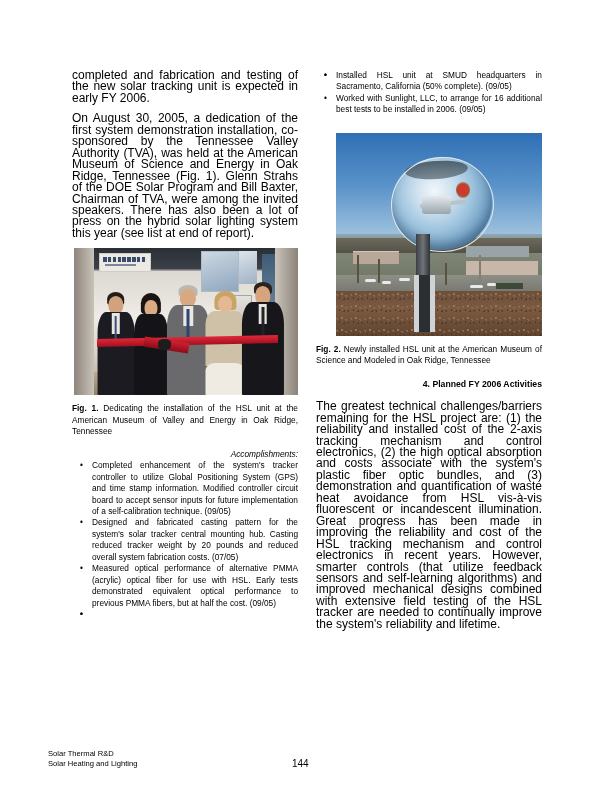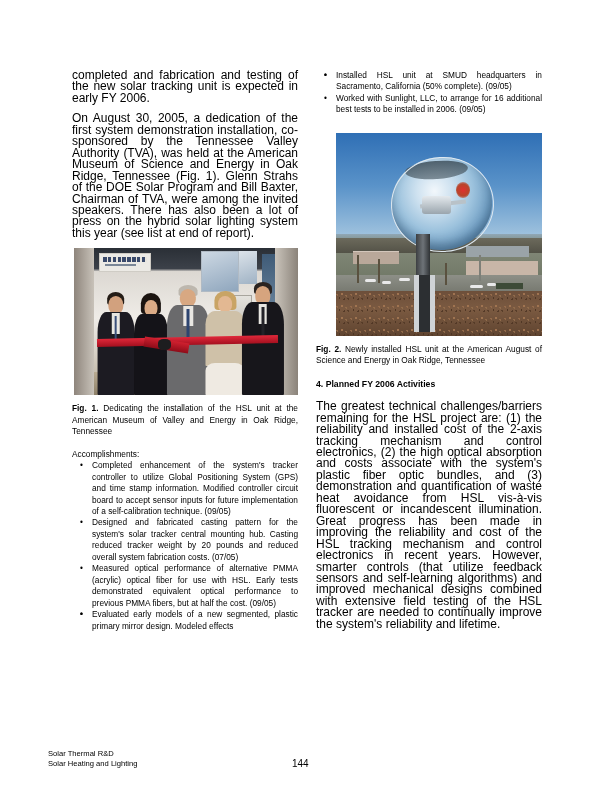--- a/index.html
+++ b/index.html
@@ -72,29 +72,31 @@
     font-size: 8.3px;
     line-height: 11.45px;
     text-align: justify;
     margin: 0;
   }
   .caption b { font-weight: bold; }
 
   .accomp-head {
     font-size: 8.3px;
     line-height: 11.45px;
+    font-style: italic;
     margin: 0 0 0 0;
+    text-align: right;
   }
 
   h2.section {
     font-size: 8.7px;
     line-height: 11.45px;
     font-weight: bold;
     margin: 0;
-    text-align: left;
+    text-align: right;
   }
 
   .figure {
     position: relative;
     overflow: hidden;
     background: #ffffff;
   }
 
   
   #fig1-photo {
@@ -390,21 +392,21 @@
 
       <p class="caption"><b>Fig. 1.</b><span> Dedicating the installation of the HSL unit at the American Museum of Valley and Energy in Oak Ridge, Tennessee</span></p>
 
       <p class="accomp-head" style="margin-top:11px;">Accomplishments:</p>
 
       <ul class="bullets">
         <li><span class="bullet-dot">•</span><span>Completed enhancement of the system's tracker controller to utilize Global Positioning System (GPS) and time stamp information. Modified controller circuit board to accept sensor inputs for future implementation of a self-calibration technique. (09/05)</span></li>
         <li><span class="bullet-dot">•</span><span>Designed and fabricated casting pattern for the system's solar tracker central mounting hub. Casting reduced tracker weight by 20 pounds and reduced overall system fabrication costs. (07/05)</span></li>
         <li><span class="bullet-dot">•</span><span>Measured optical performance of alternative PMMA (acrylic) optical fiber for use with HSL. Early tests demonstrated equivalent optical performance to previous PMMA fibers, but at half the cost. (09/05)</span></li>
         <li><span class="bullet-dot">•</span></li>
-        <li><span class="bullet-dot">•</span><span>Evaluated early models of a new segmented, plastic primary mirror design. Modeled effects</span></li>
+        <li><span class="bullet-dot">•</span></li>
       </ul>
 
     </div>
 
     <div class="col col-right">
 
       <ul class="bullets">
         <li><span class="bullet-dot">•</span></li>
         <li><span class="bullet-dot">•</span><span>Installed HSL unit at SMUD headquarters in Sacramento, California (50% complete). (09/05)</span></li>
         <li><span class="bullet-dot">•</span><span>Worked with Sunlight, LLC, to arrange for 16 additional best tests to be installed in 2006. (09/05)</span></li>
@@ -436,21 +438,21 @@
           <div class="dish-shadow-top"></div>
           <div class="dish-rim"></div>
           <div class="arm"></div>
           <div class="receiver"></div>
           <div class="flare"></div>
           <div class="mast"></div>
           <div class="base"></div>
         </div>
       </div>
 
-      <p class="caption"><b>Fig. 2.</b><span> Newly installed HSL unit at the American August of Science and Energy in Oak Ridge, Tennessee</span></p>
+      <p class="caption"><b>Fig. 2.</b><span> Newly installed HSL unit at the American Museum of Science and Modeled in Oak Ridge, Tennessee</span></p>
 
       <h2 class="section" style="margin-top:12px;">4.  Planned FY 2006 Activities</h2>
 
       <p class="body" style="margin-top:11px;">The greatest technical challenges/barriers remaining for the HSL project are: (1) the reliability and installed cost of the 2-axis tracking mechanism and control electronics, (2) the high optical absorption and costs associate with the system's plastic fiber optic bundles, and (3) demonstration and quantification of waste heat avoidance from HSL vis-à-vis fluorescent or incandescent illumination. Great progress has been made in improving the reliability and cost of the HSL tracking mechanism and control electronics in recent years. However, smarter controls (that utilize feedback sensors and self-learning algorithms) and improved mechanical designs combined with extensive field testing of the HSL tracker are needed to continually improve the system's reliability and lifetime.</p>
 
     </div>
   </div>
 
   <div class="footer">
     <div class="lines">

